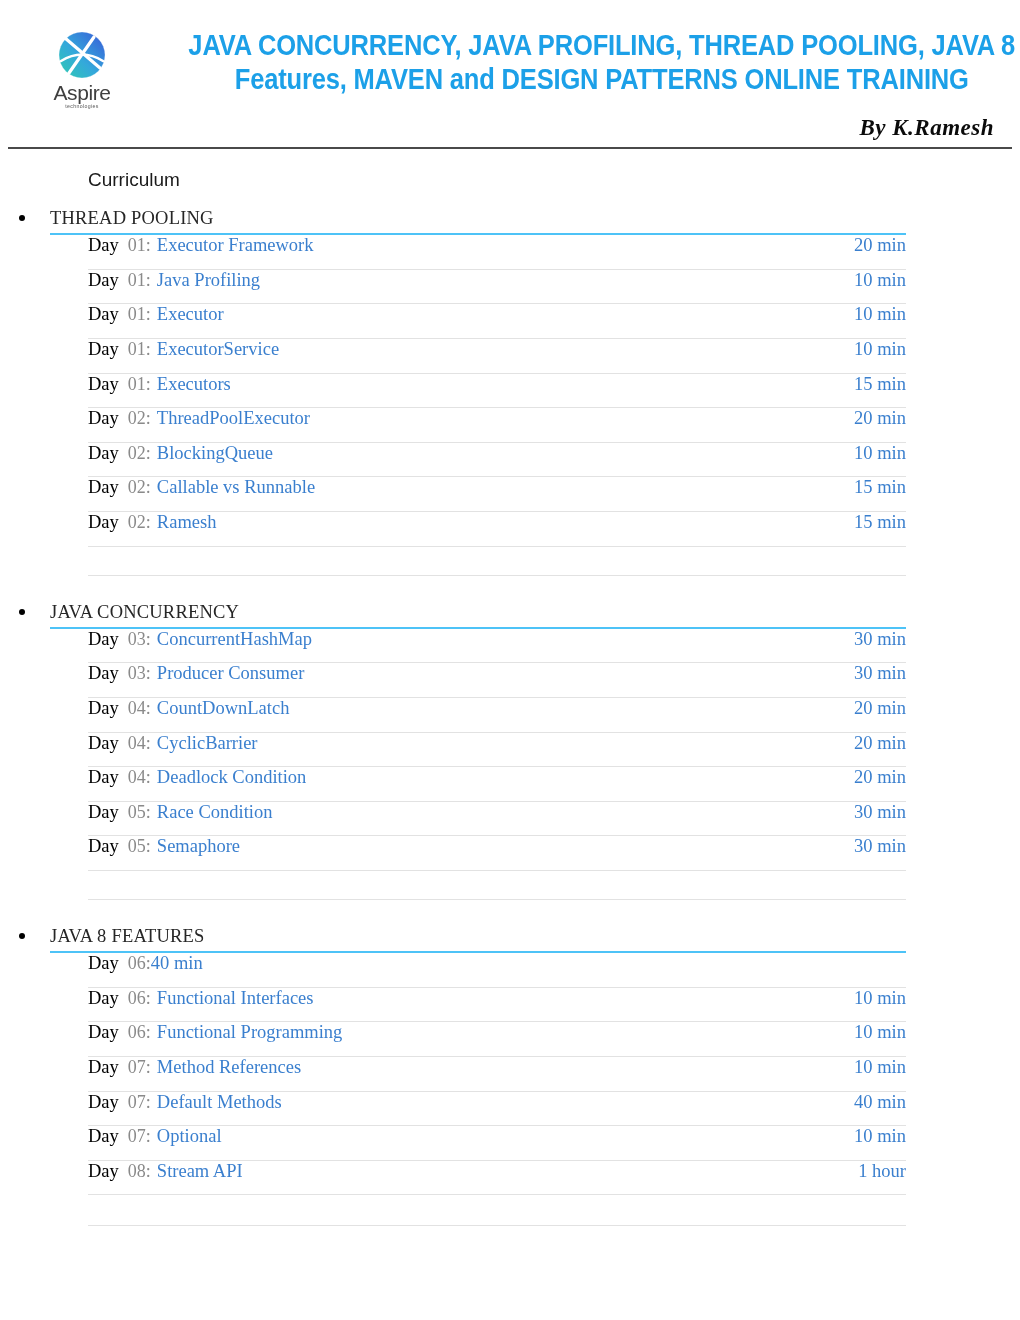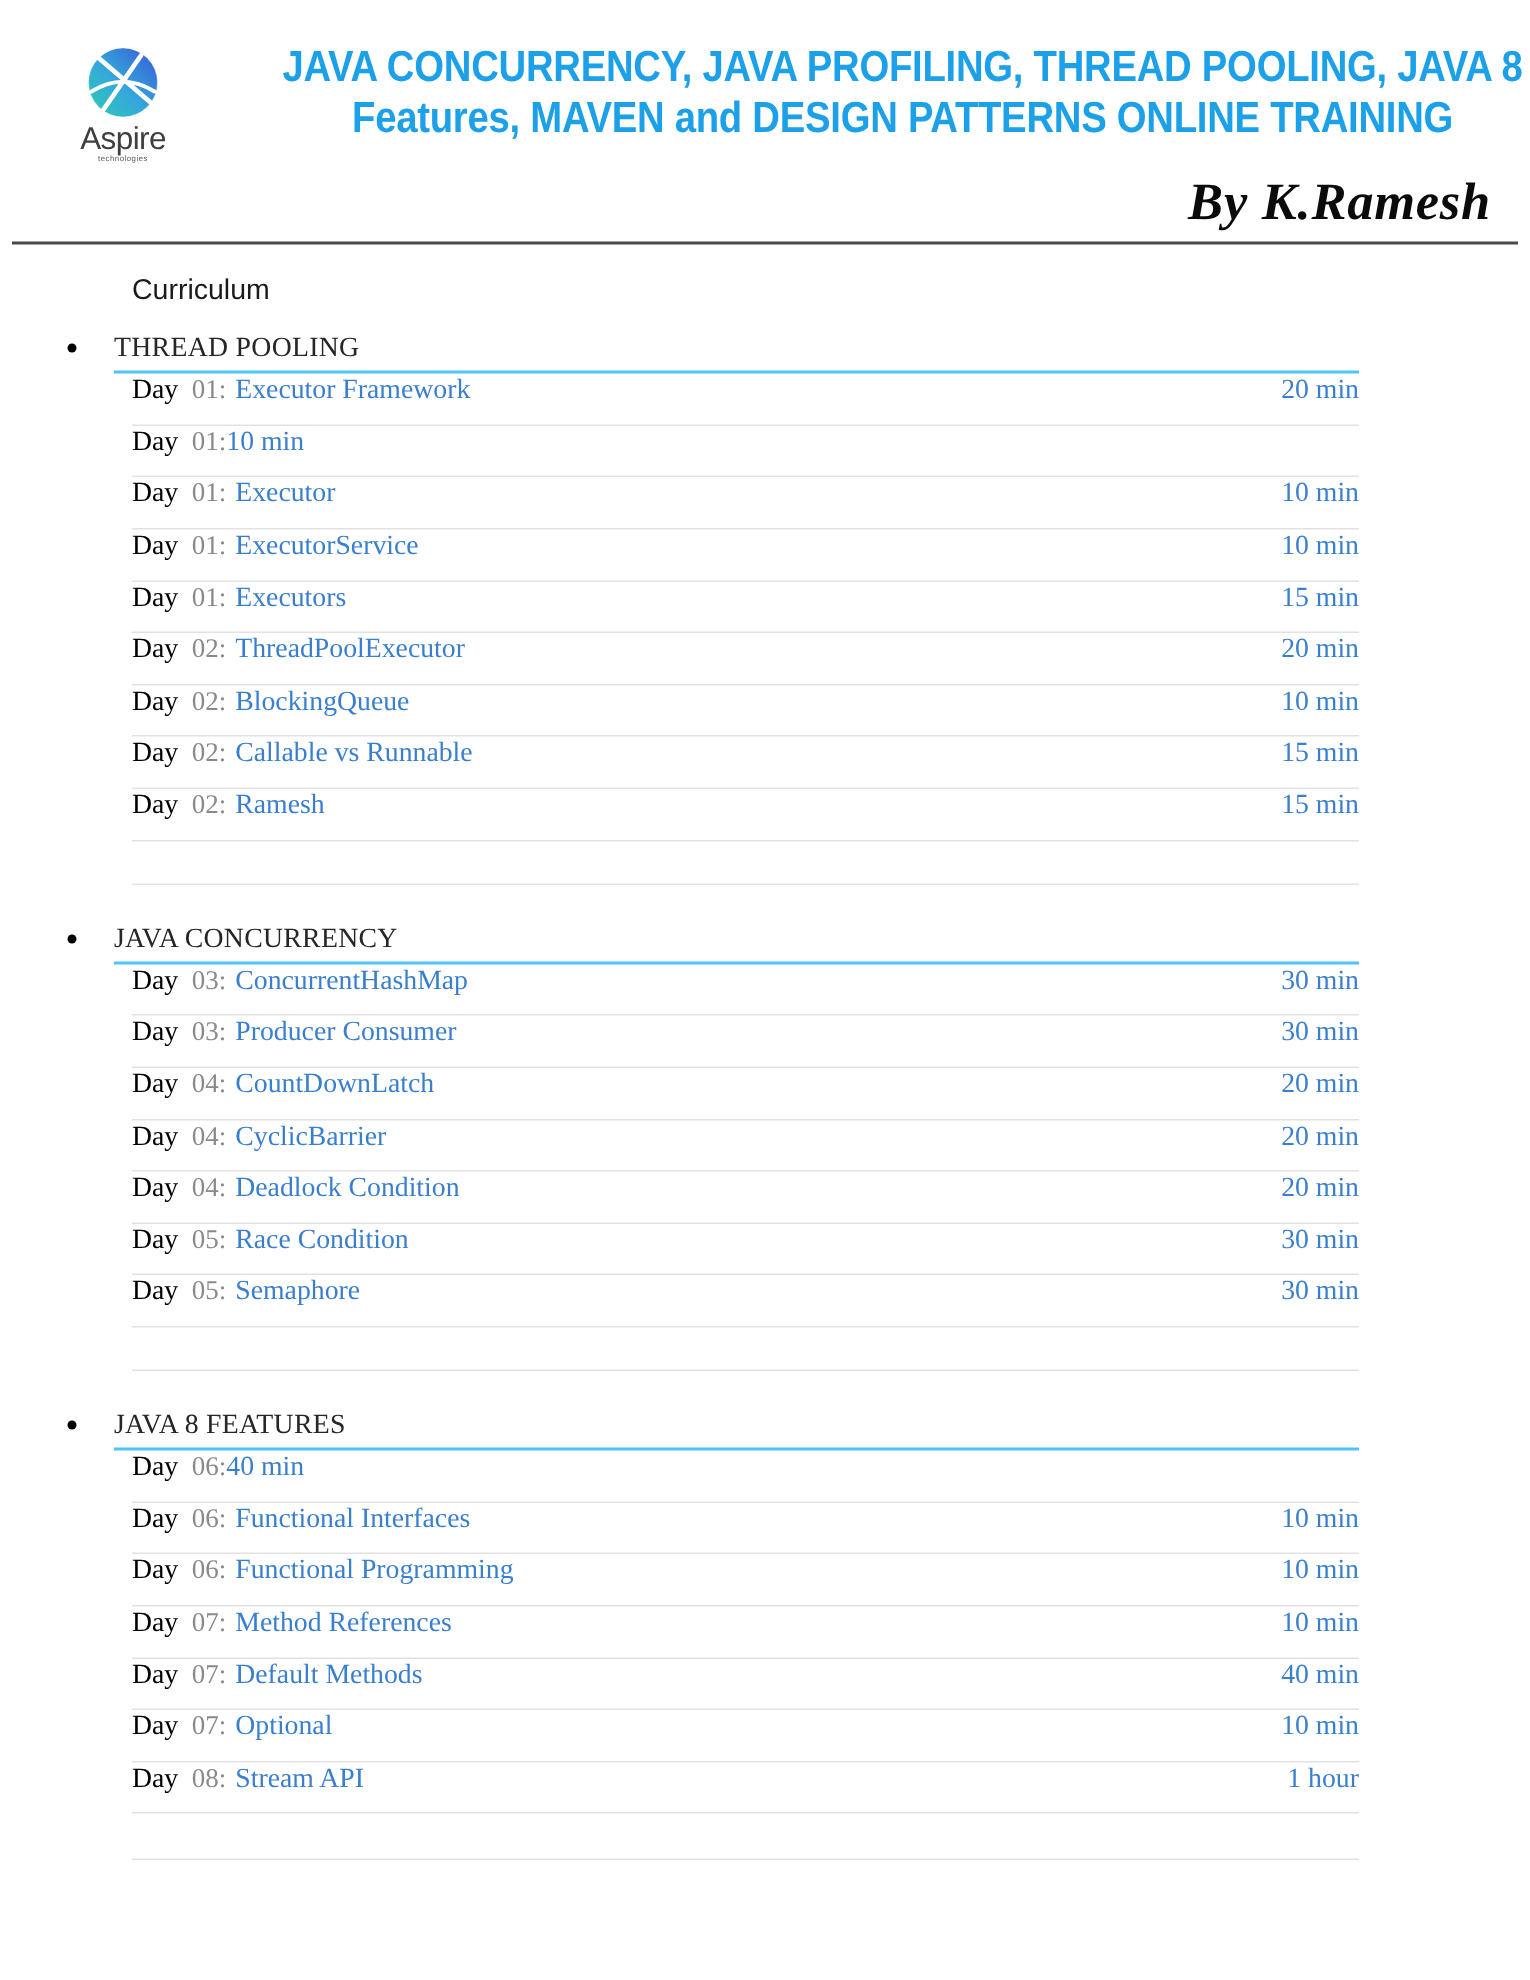--- a/index.html
+++ b/index.html
@@ -76,21 +76,21 @@
   .course-title .line2 { display: block; }
 
   .author-line {
     text-align: right;
     padding: 6px 26px 0 0;
   }
   .author-name {
     font-family: "Liberation Serif", serif;
     font-style: italic;
     font-weight: bold;
-    font-size: 35px;
+    font-size: 23px;
     color: #0b0b0b;
     letter-spacing: 0.5px;
   }
   .header-rule {
     height: 0;
     border-top: 2px solid #4a4a4a;
     margin: 6px 8px 0 8px;
   }
 
   
@@ -110,21 +110,21 @@
     margin: 0;
     padding: 0;
     list-style: none;
   }
   .module {
     position: relative;
     margin: 0 0 26px 0;
   }
   .module-head {
     position: relative;
-    margin-left: 76px;
+    margin-left: 50px;
     margin-right: 114px;
     padding-bottom: 4px;
     border-bottom: 2px solid #4DC3F7;
   }
   .module-bullet {
     position: absolute;
     left: -31px;
     top: 7px;
     width: 6px;
     height: 6px;
@@ -243,20 +243,21 @@
         <ul class="lessons">
           <li class="lesson">
             <span class="lesson-day">Day</span>
             <span class="lesson-num">01:</span>
             <span class="lesson-topic">Executor Framework</span>
             <span class="lesson-duration">20 min</span>
           </li>
           <li class="lesson">
             <span class="lesson-day">Day</span>
             <span class="lesson-num">01:</span>
+            <span class="lesson-topic">Java Profiling</span>
             <span class="lesson-duration">10 min</span>
           </li>
           <li class="lesson">
             <span class="lesson-day">Day</span>
             <span class="lesson-num">01:</span>
             <span class="lesson-topic">Executor</span>
             <span class="lesson-duration">10 min</span>
           </li>
           <li class="lesson">
             <span class="lesson-day">Day</span>

